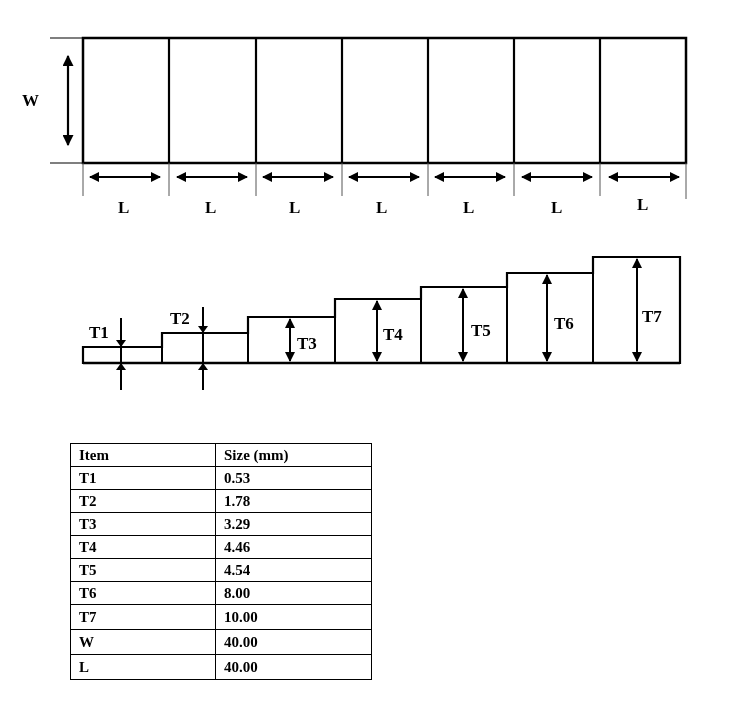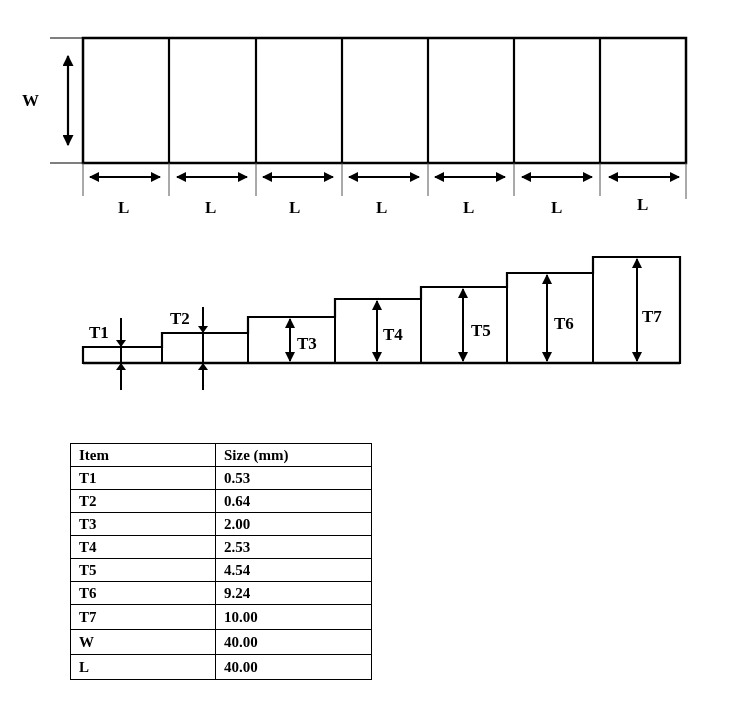--- a/index.html
+++ b/index.html
@@ -121,37 +121,37 @@
       <tr>
     <td class="c1">Item</td>
     <td class="c2">Size (mm)</td>
   </tr>
   <tr>
     <td class="c1">T1</td>
     <td class="c2">0.53</td>
   </tr>
   <tr>
     <td class="c1">T2</td>
-    <td class="c2">0.64</td>
+    <td class="c2">1.78</td>
   </tr>
   <tr>
     <td class="c1">T3</td>
-    <td class="c2">2.00</td>
+    <td class="c2">3.29</td>
   </tr>
   <tr>
     <td class="c1">T4</td>
-    <td class="c2">2.53</td>
+    <td class="c2">4.46</td>
   </tr>
   <tr>
     <td class="c1">T5</td>
     <td class="c2">4.54</td>
   </tr>
   <tr>
     <td class="c1">T6</td>
-    <td class="c2">9.24</td>
+    <td class="c2">8.00</td>
   </tr>
   <tr class="tall">
     <td class="c1">T7</td>
     <td class="c2">10.00</td>
   </tr>
   <tr class="tall">
     <td class="c1">W</td>
     <td class="c2">40.00</td>
   </tr>
   <tr class="tall">

